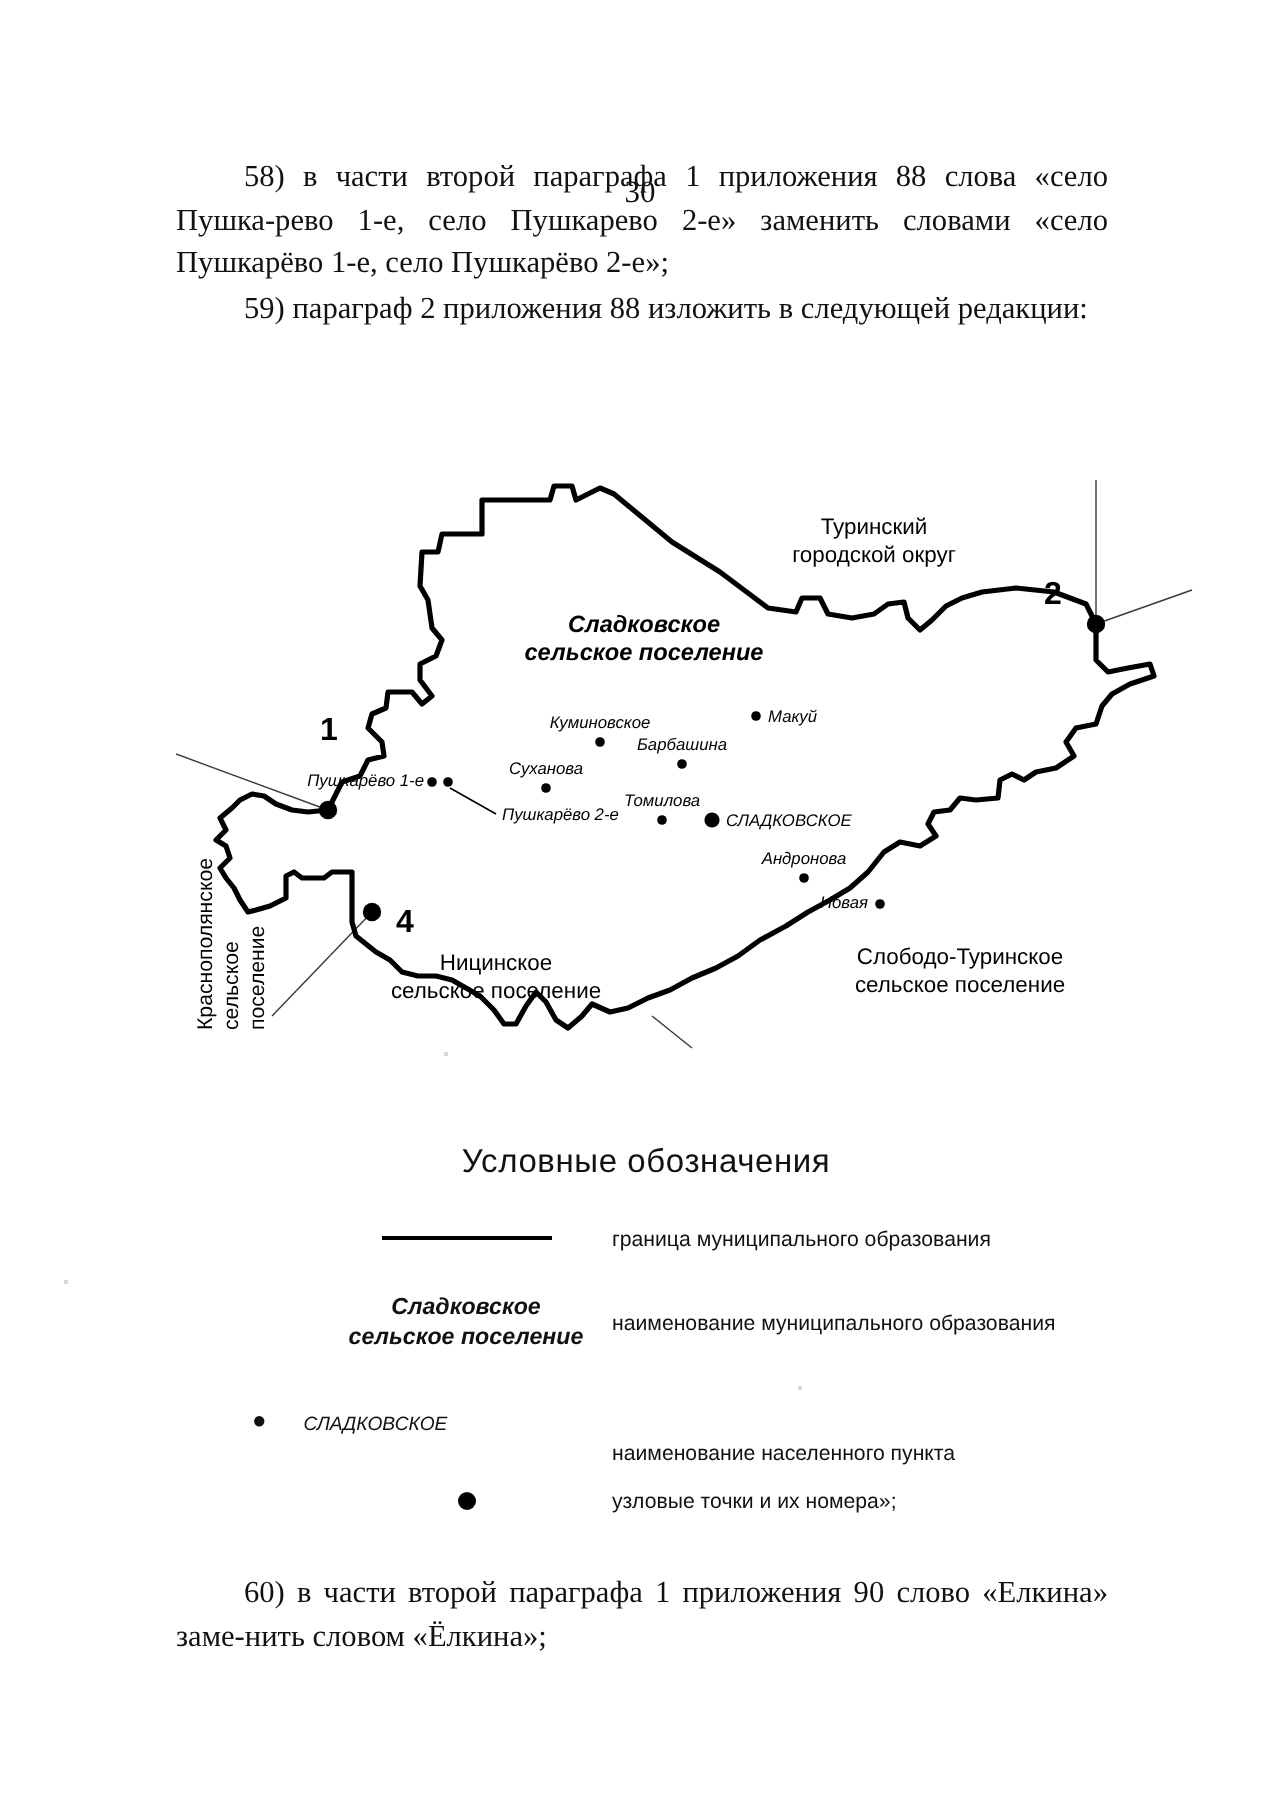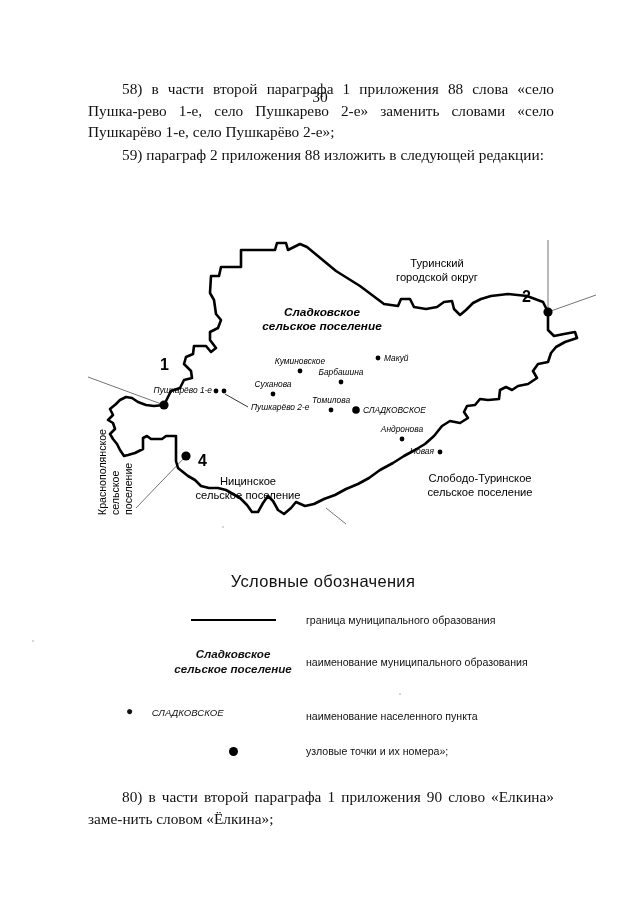--- a/index.html
+++ b/index.html
@@ -278,29 +278,29 @@
         <div>сельское поселение</div>
       </div>
       <div class="legend-desc" style="top:8px;">наименование муниципального образования</div>
     </div>
 
     <div class="legend-row" style="top:150px;">
       <div class="legend-sym" style="text-align:left; left:38px;">
         <span class="dot-small">●</span>
         <span class="settle-sym" style="margin-left:14px;">СЛАДКОВСКОЕ</span>
       </div>
-      <div class="legend-desc" style="top:7px;">наименование населенного пункта</div>
+      <div class="legend-desc" style="top:18px;">наименование населенного пункта</div>
     </div>
 
     <div class="legend-row" style="top:190px;">
       <div class="legend-sym">
         <span class="dot-big"></span>
       </div>
       <div class="legend-desc" style="top:2px;">узловые точки и их номера»;</div>
     </div>
   </div>
 
-  <div class="body-text" id="para60"><span class="indent"></span><span>80) в части второй параграфа 1 приложения 90 слово «Елкина» заме-нить словом «Ёлкина»;</span></div>
+  <div class="body-text" id="para60"><span class="indent"></span><span>60) в части второй параграфа 1 приложения 90 слово «Елкина» заме-нить словом «Ёлкина»;</span></div>
 
   <div class="speck" style="left:32px;  top:640px; width:2px; height:2px;"></div>
   <div class="speck" style="left:399px; top:693px; width:2px; height:2px;"></div>
   <div class="speck" style="left:222px; top:526px; width:2px; height:2px;"></div>
 </div>
 
 </body></html>

